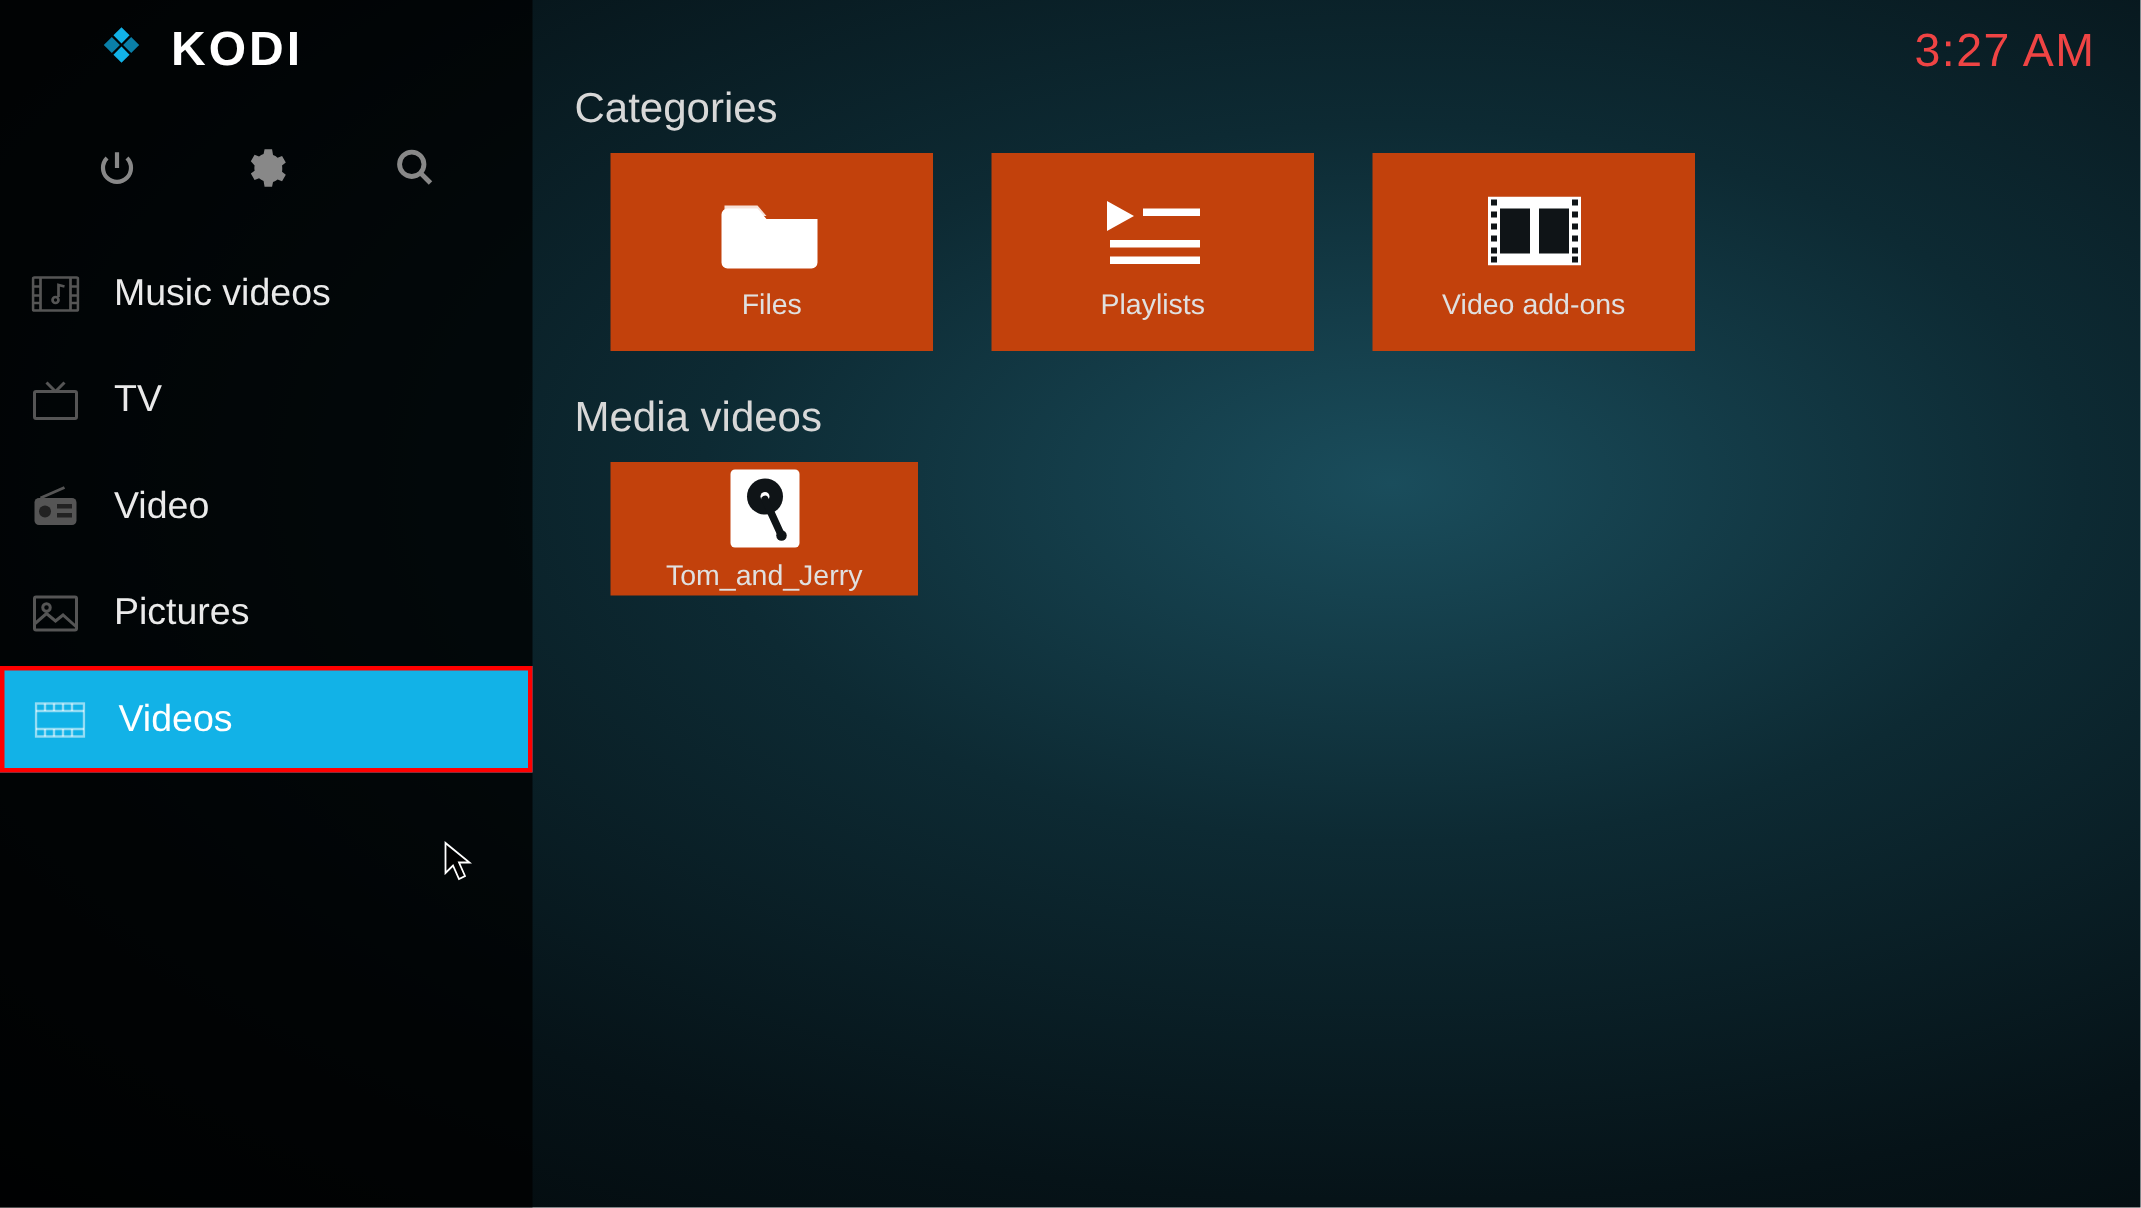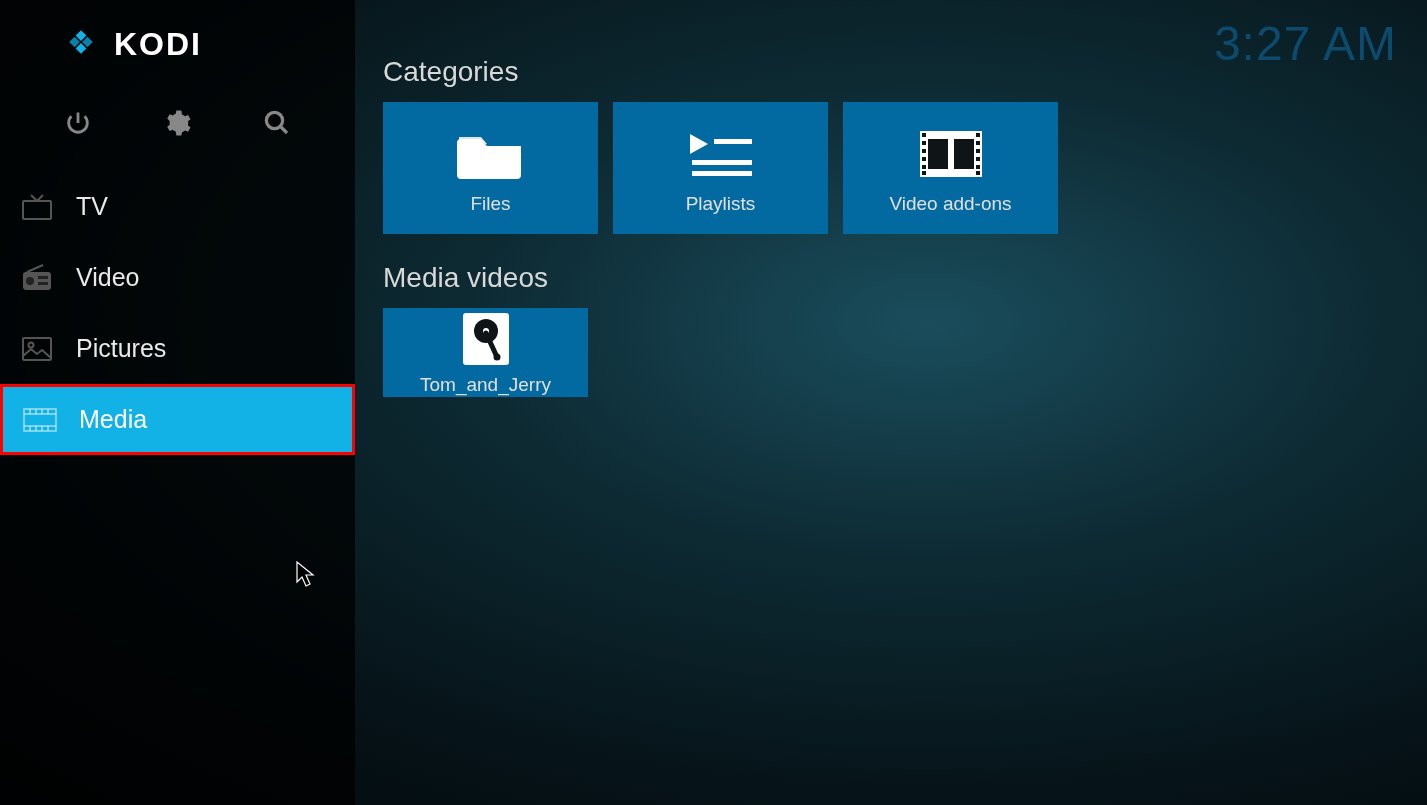--- a/index.html
+++ b/index.html
@@ -17,21 +17,21 @@
     left: 0; top: 0;
     width: 355px;
     height: 100%;
     background: rgba(0,0,0,0.75);
     display: flex;
     flex-direction: column;
   }
   .logo-row {
     display: flex;
     align-items: center;
-    padding: 23px 0 18px 62px;
+    padding: 11px 0 18px 62px;
     gap: 14px;
   }
   .logo-text {
     font-size: 32px;
     font-weight: 600;
     letter-spacing: 2px;
     color: #fff;
   }
   .toolbar-row {
     display: flex;
@@ -79,51 +79,52 @@
     position: absolute;
     left: 295px;
     top: 560px;
     pointer-events: none;
     z-index: 100;
   }
   .clock {
     position: absolute;
     top: 16px;
     right: 30px;
-    font-size: 48px;
+    font-size: 31px;
     font-weight: 300;
-    color: #0c4a6e;
+    color: #ef4444;
     letter-spacing: 1px;
   }
   .content {
     position: absolute;
     left: 383px;
     top: 56px;
     right: 20px;
   }
   .section-label {
     font-size: 28px;
     font-weight: 300;
     color: #d8d8d8;
     margin-bottom: 14px;
   }
   .tiles {
     display: flex;
     gap: 15px;
     margin-bottom: 28px;
   }
   .tile {
-    background: #0369a1;
+    background: #c2410c;
     width: 215px;
     height: 132px;
     display: flex;
     flex-direction: column;
     align-items: center;
     justify-content: center;
     cursor: pointer;
+    margin-left: 24px;
   }
   .tile.media {
     width: 205px;
     height: 89px;
   }
   .tile-icon {
     height: 66px;
     display: flex;
     align-items: center;
     justify-content: center;
@@ -168,20 +169,37 @@
     </div>
     <div class="toolbar-btn">
       <svg width="30" height="30" viewBox="0 0 24 24" fill="none" stroke="#888" stroke-width="2.6">
         <circle cx="10" cy="10" r="6.5"></circle>
           <line x1="20" y1="20" x2="15" y2="15"></line>
       </svg>
     </div>
   </div>
 
   <div class="nav">
+    <div class="nav-item">
+      <span class="nav-icon">
+        <svg width="32" height="28" viewBox="0 0 32 28" fill="none" stroke="#555" stroke-width="1.8">
+          <rect x="1" y="3" width="30" height="22" rx="1"></rect>
+          <line x1="6" y1="3" x2="6" y2="25"></line>
+            <line x1="26" y1="3" x2="26" y2="25"></line>
+          <line x1="1" y1="9" x2="6" y2="9"></line>
+            <line x1="1" y1="15" x2="6" y2="15"></line>
+            <line x1="1" y1="20" x2="6" y2="20"></line>
+          <line x1="26" y1="9" x2="31" y2="9"></line>
+            <line x1="26" y1="15" x2="31" y2="15"></line>
+            <line x1="26" y1="20" x2="31" y2="20"></line>
+          <path d="M14 18a2 2 0 104 0 2 2 0 00-4 0zm4-2V8l4 1" stroke="#555"></path>
+        </svg>
+      </span>
+      <span class="nav-label">Music videos</span>
+    </div>
 
     <div class="nav-item">
       <span class="nav-icon">
         <svg width="32" height="28" viewBox="0 0 32 28" fill="none" stroke="#555" stroke-width="2">
           <rect x="2" y="8" width="28" height="18" rx="1"></rect>
           <line x1="10" y1="2" x2="16" y2="8"></line>
             <line x1="22" y1="2" x2="16" y2="8"></line>
         </svg>
       </span>
       <span class="nav-label">TV</span>
@@ -221,21 +239,21 @@
           <line x1="7" y1="1" x2="7" y2="6"></line>
             <line x1="13" y1="1" x2="13" y2="6"></line>
             <line x1="19" y1="1" x2="19" y2="6"></line>
             <line x1="25" y1="1" x2="25" y2="6"></line>
           <line x1="7" y1="18" x2="7" y2="23"></line>
             <line x1="13" y1="18" x2="13" y2="23"></line>
             <line x1="19" y1="18" x2="19" y2="23"></line>
             <line x1="25" y1="18" x2="25" y2="23"></line>
         </svg>
       </span>
-      <span class="nav-label">Media</span>
+      <span class="nav-label">Videos</span>
     </div>
 
 
   </div>
 </div>
 
 <svg class="cursor" width="24" height="30" viewBox="0 0 24 30">
   <path d="M2 2l0 20 5-5 4 9 4-2-4-9 7 0z" fill="#000" stroke="#fff" stroke-width="1.2"></path>
 </svg>
 

